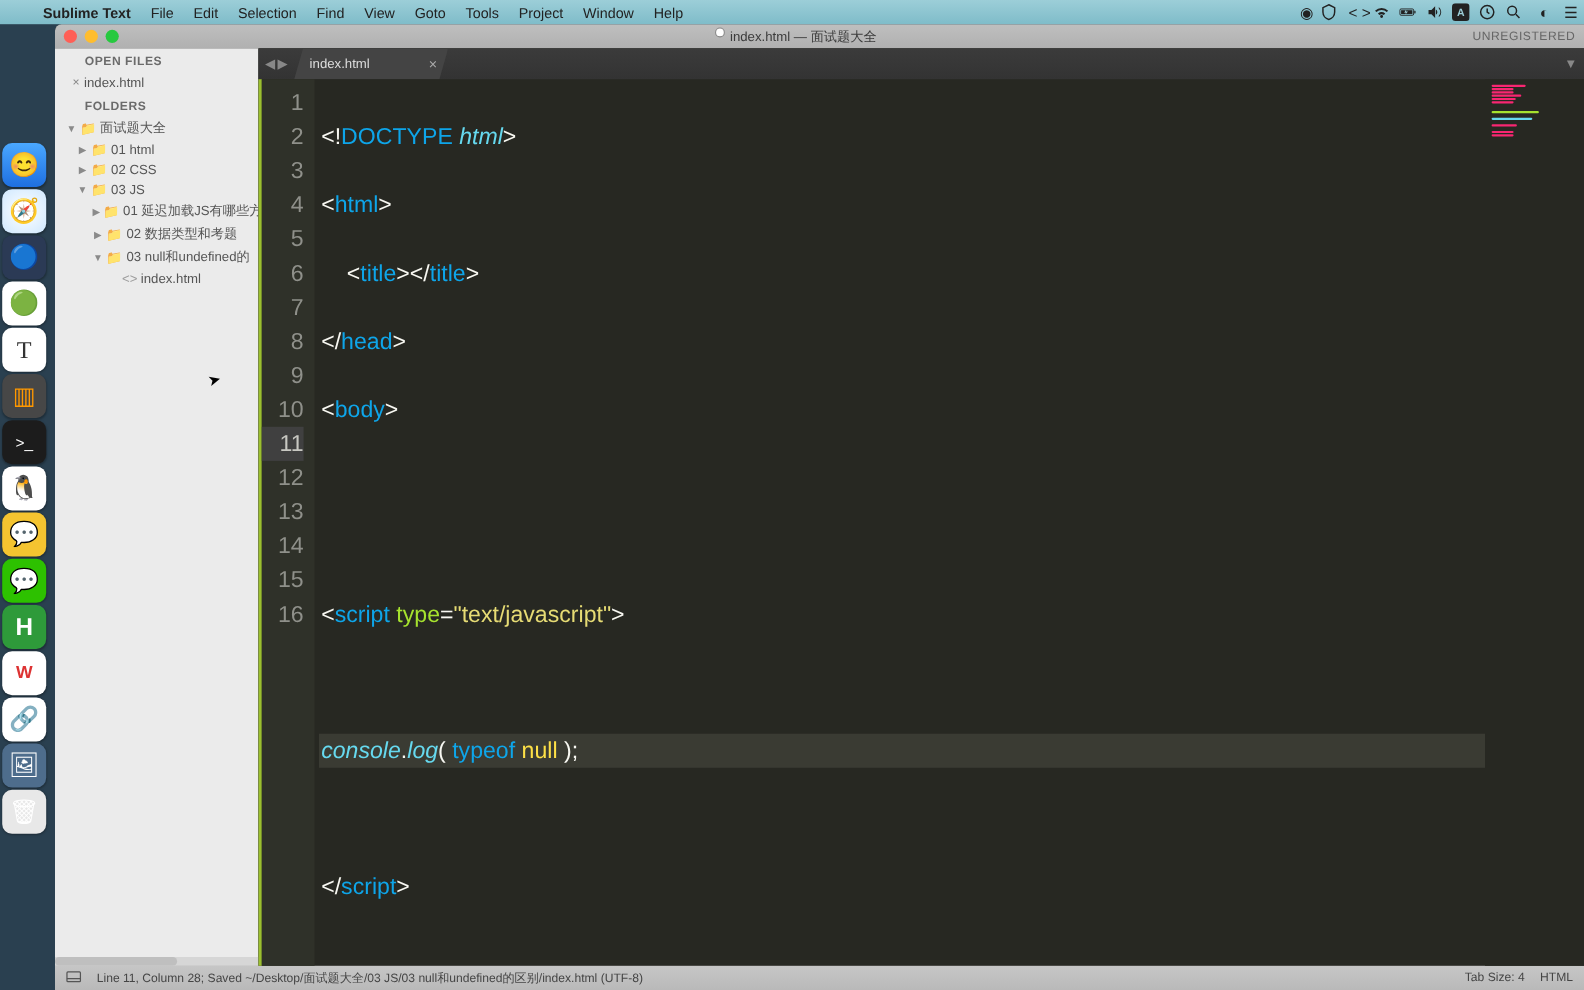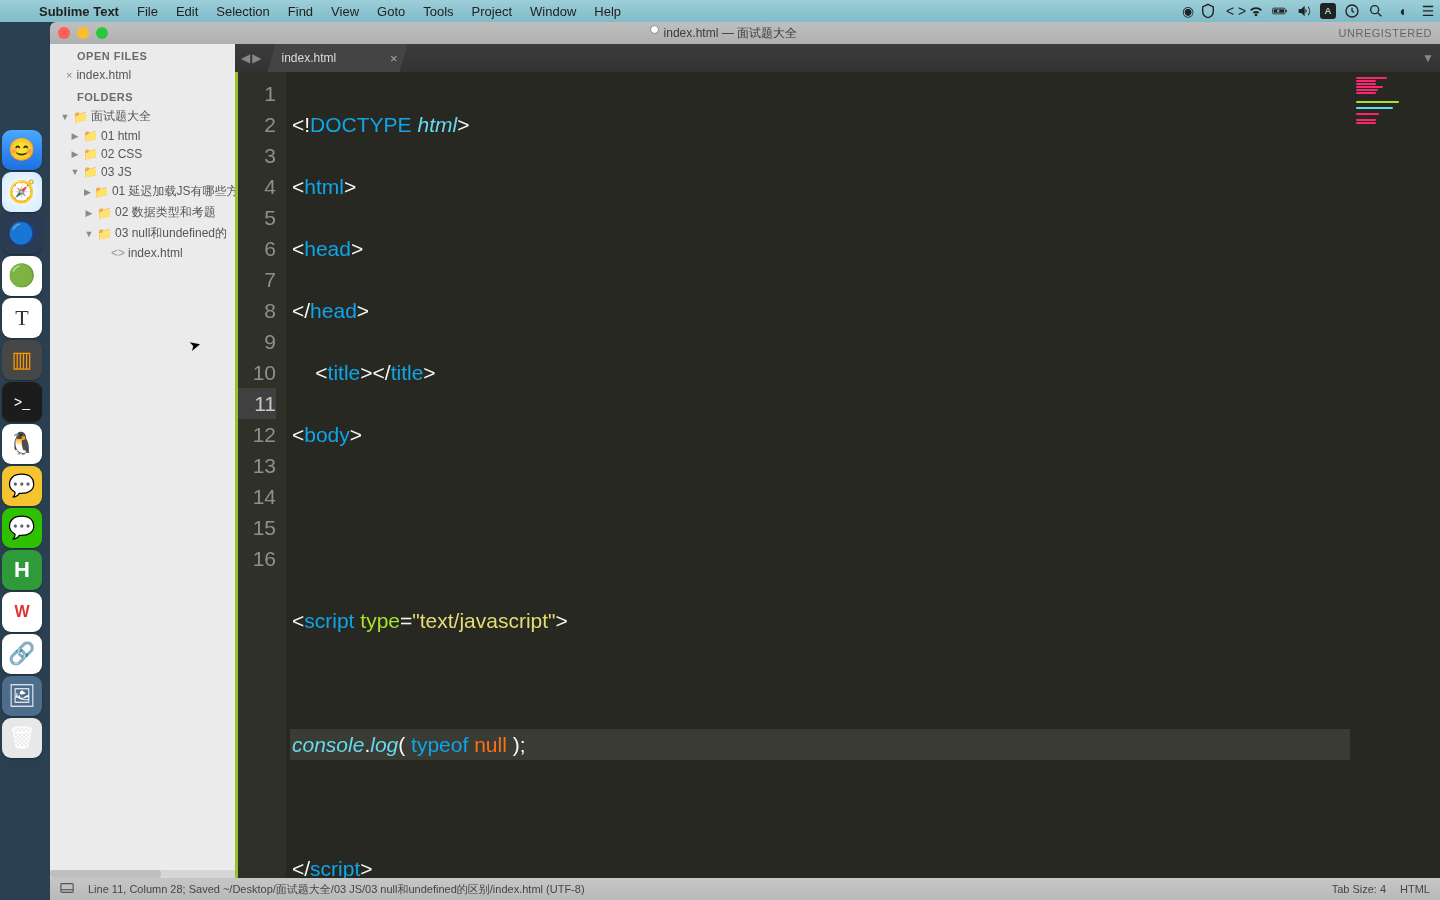--- a/index.html
+++ b/index.html
@@ -92,21 +92,21 @@
   padding:6px 10px 0 0;
 }
 .gline.hl { background:#404040; color:#c8c8c2; }
 .code {
   flex:1; font-family: Menlo, Consolas, monospace; font-size:21px; line-height:31px;
   color:#f8f8f2; padding:6px 0 0 4px; white-space:pre; overflow:hidden;
 }
 .cline { height:31px; padding-left:2px;}
 .cline.hl { background:#3a3b33; }
 .pnk{color:#0ea5e9}.cyn{color:#66d9ef;font-style:italic}.ylw{color:#e6db74}
-.grn{color:#a6e22e}.pur{color:#f97316}
+.grn{color:#a6e22e}.pur{color:#fde047}
 .itl{font-style:italic}
 .wht{color:#f8f8f2}
 
 .minimap { width:90px; background:#272822; padding:4px 6px; }
 .minimap .mline{ height:2px; margin:1px 0; border-radius:1px;}
 
 
 .status {
   height:22px; background: linear-gradient(#c6c6c6,#b9b9b9);
   display:flex; align-items:center; font-size:11px; color:#454545;
@@ -301,23 +301,22 @@
           <div class="gline hl">11</div>
           <div class="gline">12</div>
           <div class="gline">13</div>
           <div class="gline">14</div>
           <div class="gline">15</div>
           <div class="gline">16</div>
         </div>
         <div class="code">
 <div class="cline"><span class="wht">&lt;!</span><span class="pnk">DOCTYPE</span><span class="cyn"> html</span><span class="wht">&gt;</span></div>
 <div class="cline"><span class="wht">&lt;</span><span class="pnk">html</span><span class="wht">&gt;</span></div>
-<div class="cline"><span class="wht">&lt;</span><span class="pnk">head</span><span class="wht">&gt;</span></div>
+<div class="cline"><span class="wht">    &lt;</span><span class="pnk">title</span><span class="wht">&gt;&lt;/</span><span class="pnk">title</span><span class="wht">&gt;</span></div>
 <div class="cline"><span class="wht">&lt;/</span><span class="pnk">head</span><span class="wht">&gt;</span></div>
-<div class="cline"><span class="wht">    &lt;</span><span class="pnk">title</span><span class="wht">&gt;&lt;/</span><span class="pnk">title</span><span class="wht">&gt;</span></div>
 <div class="cline"><span class="wht">&lt;</span><span class="pnk">body</span><span class="wht">&gt;</span></div>
 <div class="cline"></div>
 <div class="cline"></div>
 <div class="cline"><span class="wht">&lt;</span><span class="pnk">script</span><span> </span><span class="grn">type</span><span class="wht">=</span><span class="ylw">"text/javascript"</span><span class="wht">&gt;</span></div>
 <div class="cline"></div>
 <div class="cline hl"><span class="cyn itl">console</span><span class="wht">.</span><span class="cyn">log</span><span class="wht">( </span><span class="pnk">typeof</span><span> </span><span class="pur">null</span><span class="wht"> );</span></div>
 <div class="cline"></div>
 <div class="cline"><span class="wht">&lt;/</span><span class="pnk">script</span><span class="wht">&gt;</span></div>
 
 

